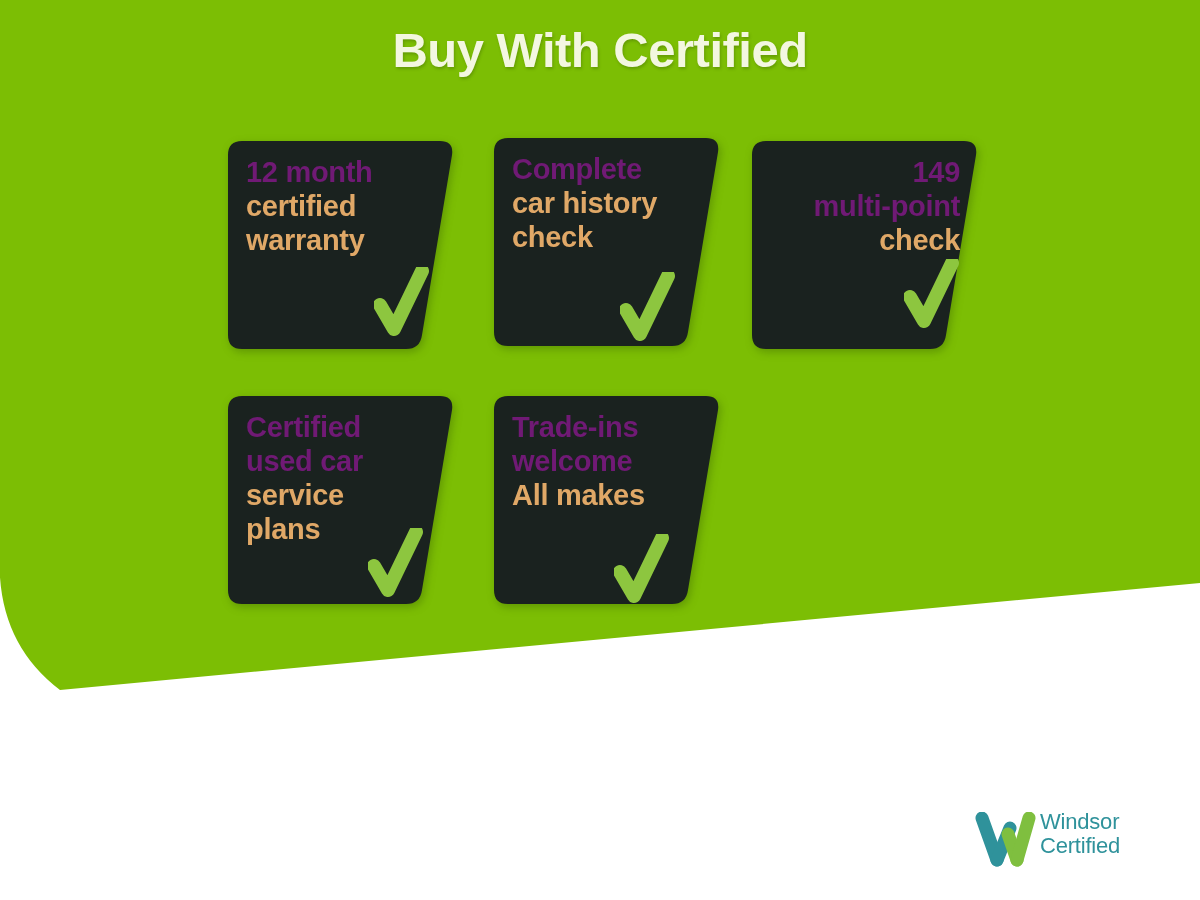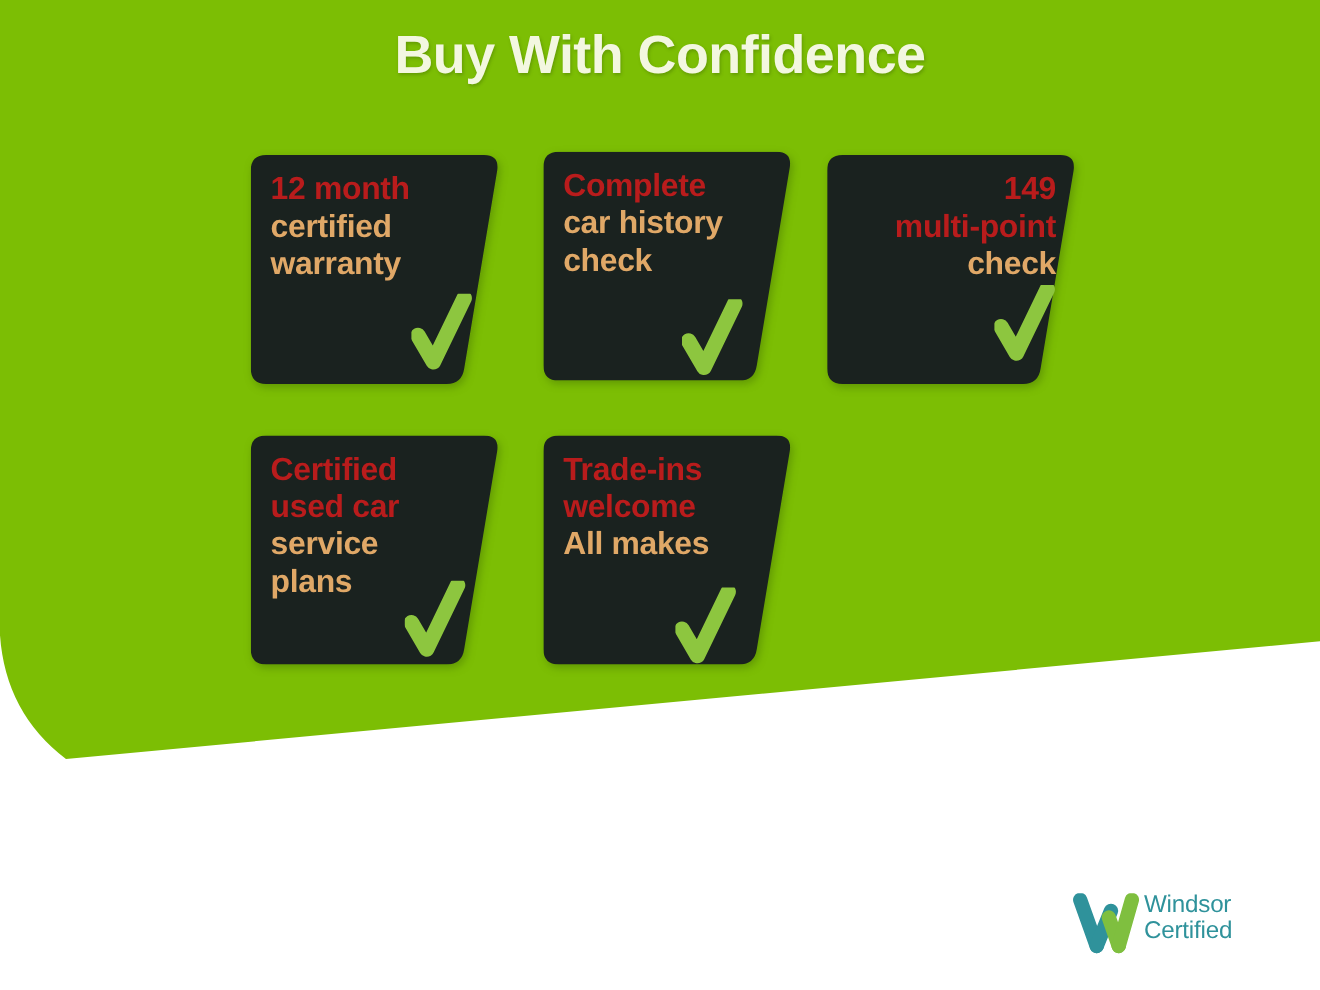--- a/index.html
+++ b/index.html
@@ -61,21 +61,21 @@
   .card .text-wrap {
     position: absolute;
     left: 18px;
     top: 14px;
     width: 190px;
     font-size: 29px;
     font-weight: bold;
     line-height: 1.175;
     letter-spacing: -0.3px;
   }
-  .line-white { color: #b91c1c; display:block; }
+  .line-white { color: #701a75; display:block; }
   .line-tan   { color: #e0a867; display:block; }
 
   .card .tick {
     position: absolute;
     width: 56px;
     height: 72px;
   }
 
   
   #card-0 { left: 228px; top: 141px; }
@@ -123,21 +123,21 @@
 </style>
 </head>
 <body>
 
 <div id="stage">
 
   <svg id="green-bg" viewBox="0 0 1200 900" preserveAspectRatio="none">
     <path d="M 0 0 L 1200 0 L 1200 583 L 60 690 Q -6 640 0 548 Z" fill="#7cbe04"></path>
   </svg>
 
-  <div id="title">Buy With Confidence</div>
+  <div id="title">Buy With Certified</div>
 
   <div class="card" id="card-0">
     <svg class="shape" viewBox="0 0 230 208">
       <path d="M 14 0 L 212 0 Q 226 0 224 14 L 194 194 Q 192 208 178 208 L 14 208 Q 0 208 0 194 L 0 14 Q 0 0 14 0 Z" fill="#1a221f"></path>
     </svg>
     <div class="text-wrap">
       <span class="line-white">12 month</span>
       <span class="line-tan">certified</span>
       <span class="line-tan">warranty</span>
     </div>

